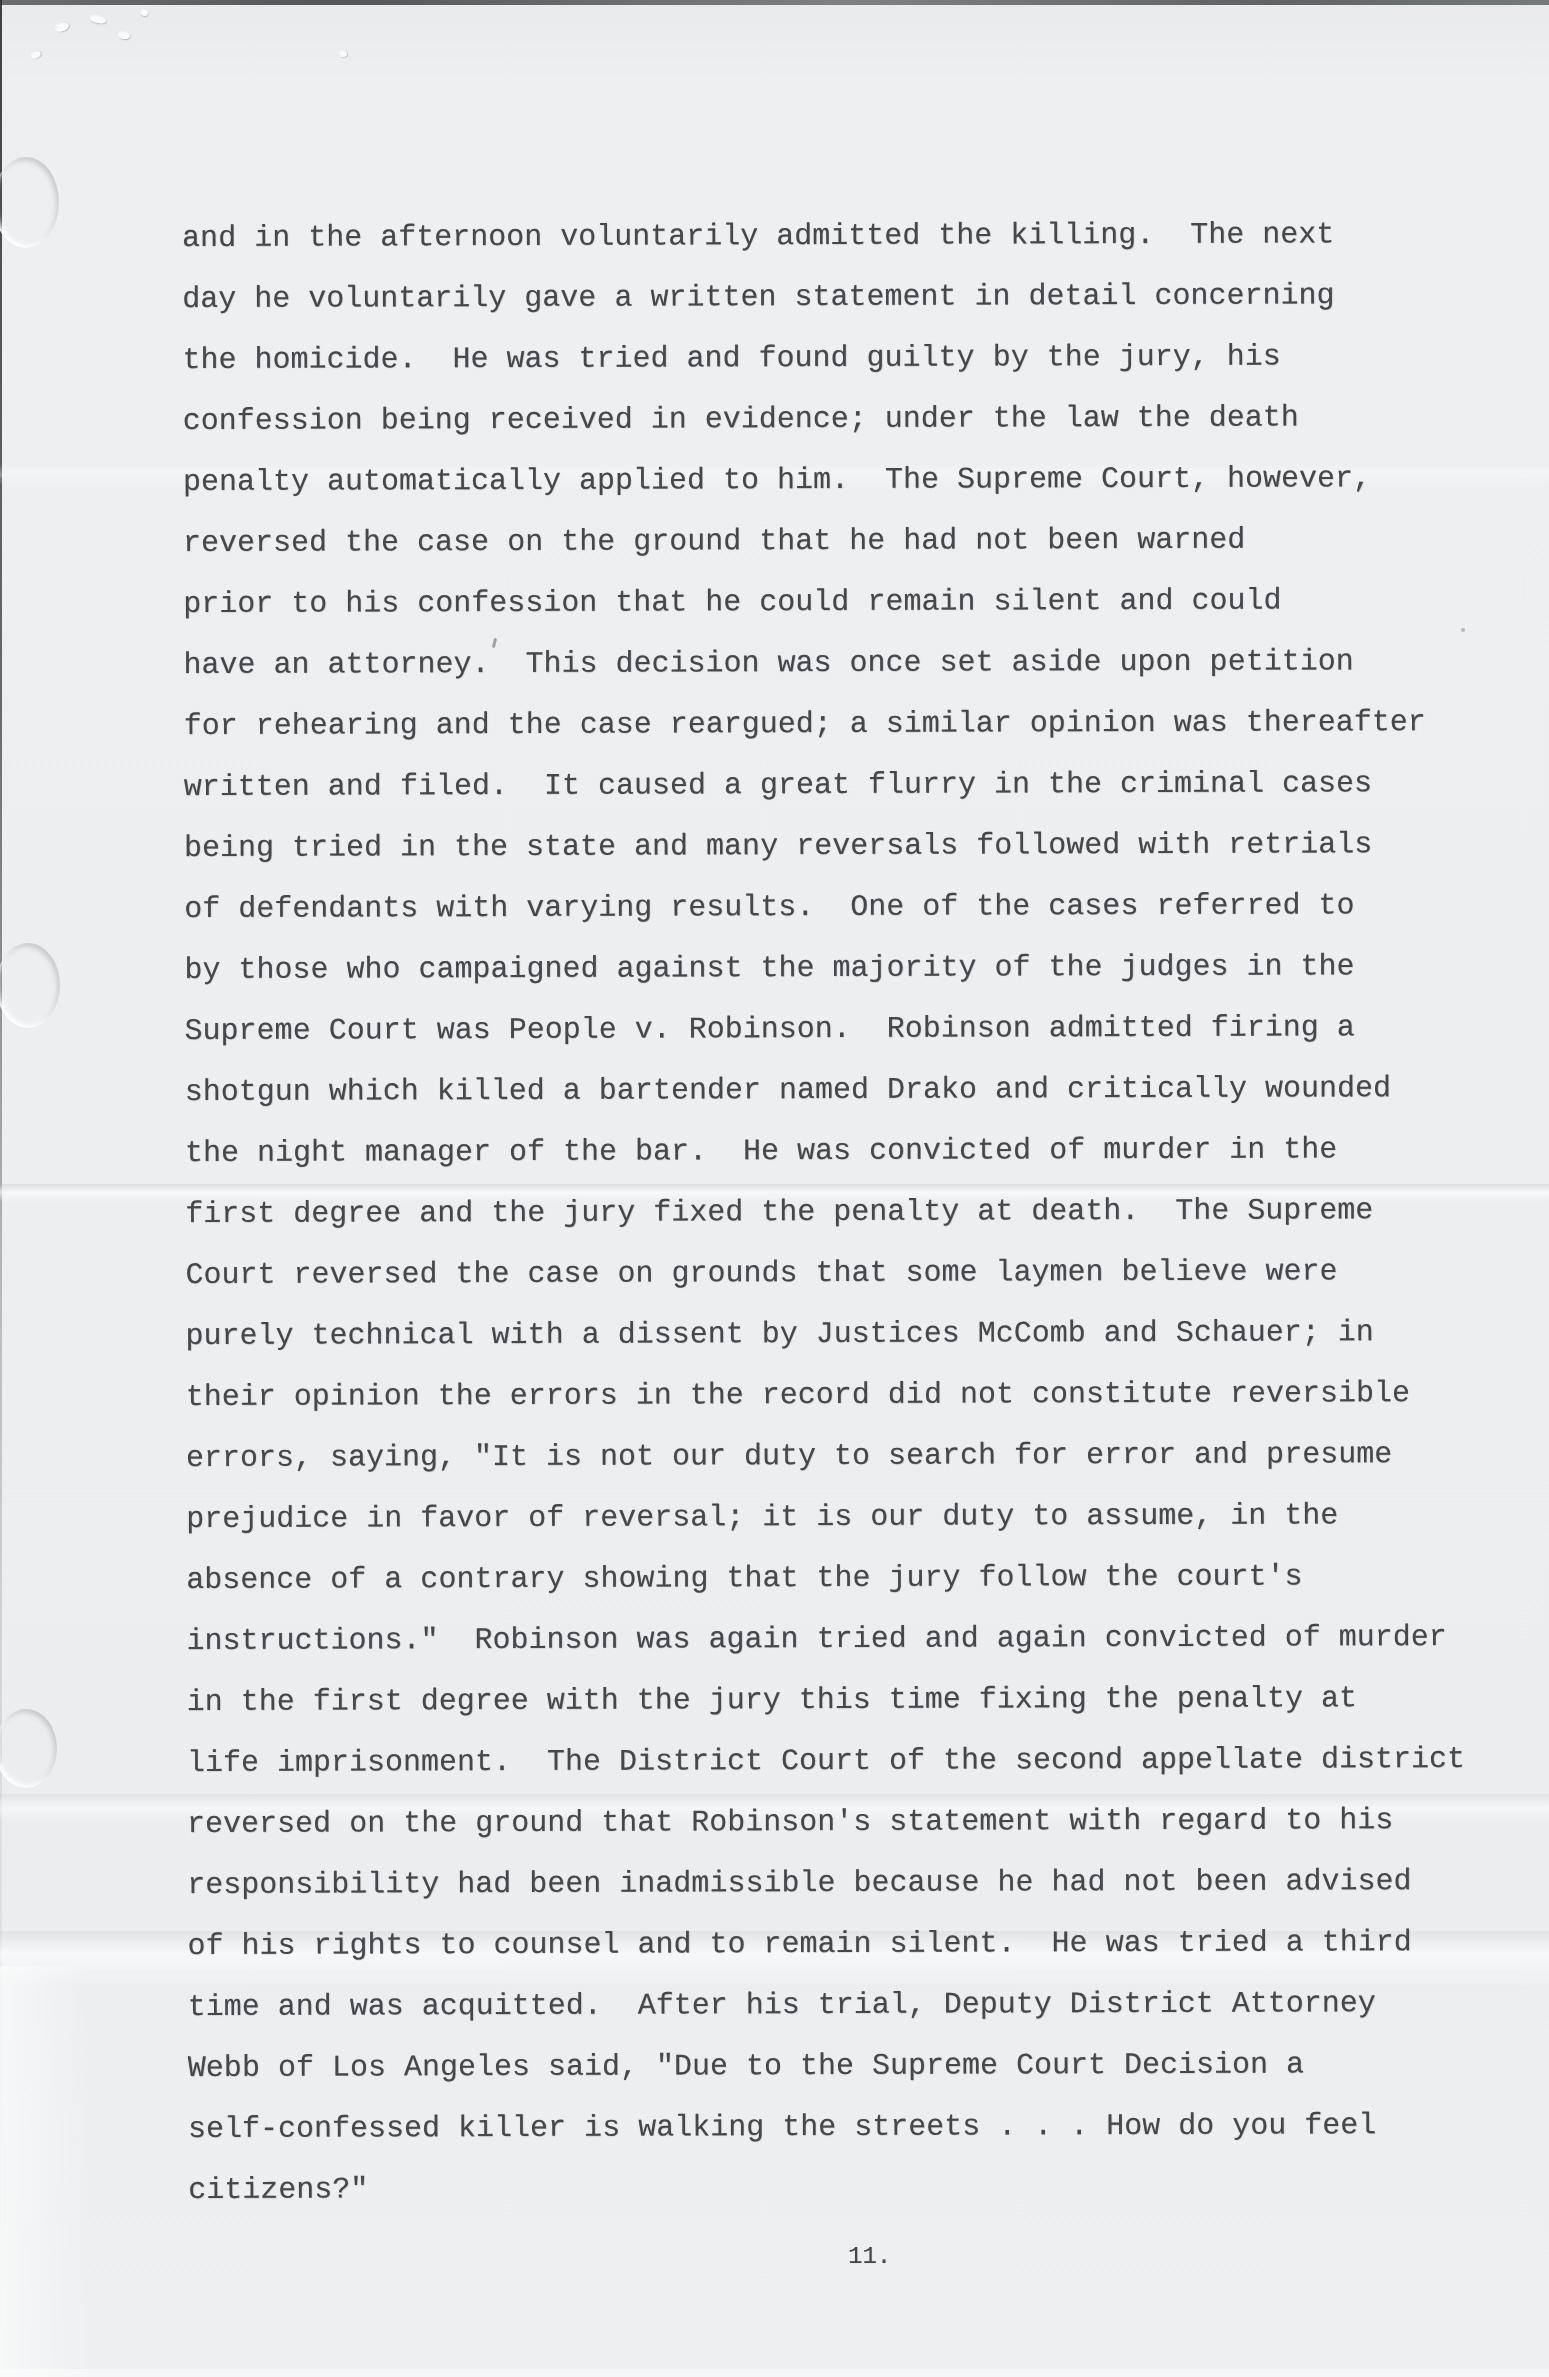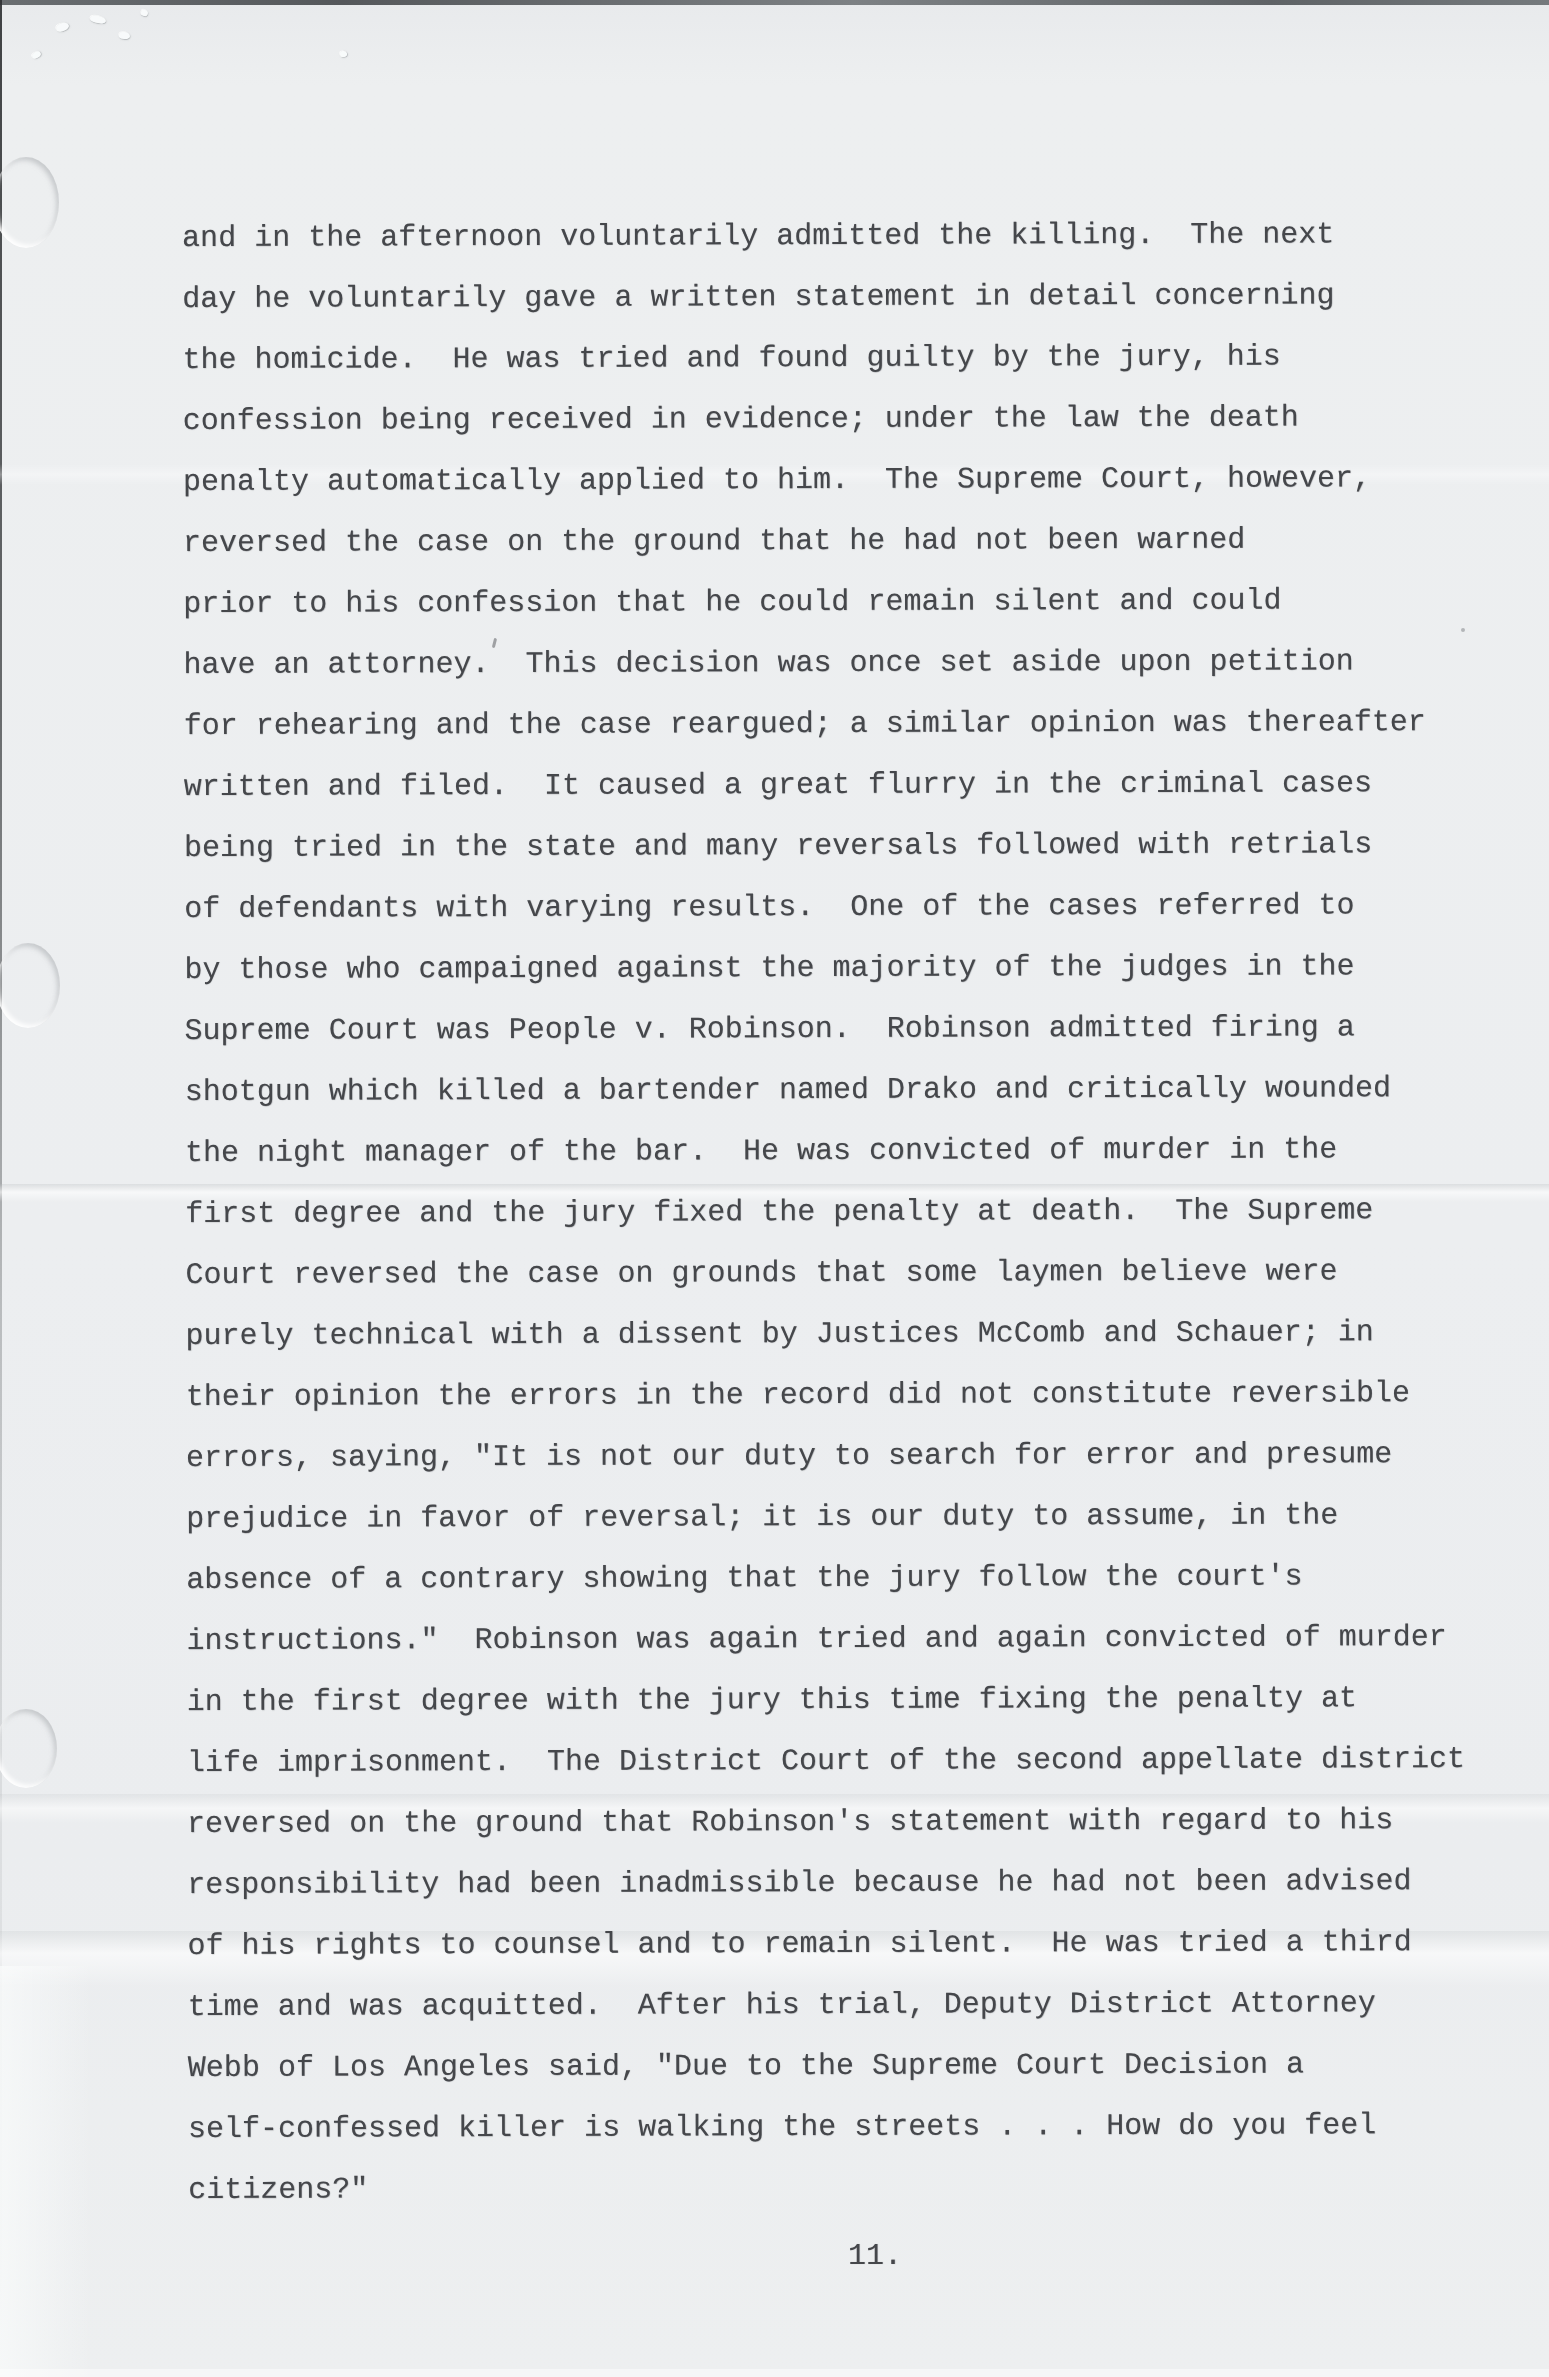--- a/index.html
+++ b/index.html
@@ -50,21 +50,21 @@
     font-size:30px;line-height:61px;letter-spacing:0;
     color:#45474b;white-space:pre;
     text-shadow:0.4px 0.4px 0.8px rgba(70,72,76,.42);
     transform:rotate(-0.18deg);transform-origin:0 0;
   }
   .tline{height:61px;}
   .u{text-decoration-thickness:3px;text-underline-offset:5.5px;
      text-decoration-color:rgba(66,68,72,.8);}
   .pageno{
     position:absolute;left:848px;top:2226px;
-    font-size:30px;line-height:61px;color:#45474b;white-space:pre;
+    font-size:24px;line-height:61px;color:#45474b;white-space:pre;
     text-shadow:0.4px 0.4px 0.8px rgba(70,72,76,.42);
   }
 </style>
 </head>
 <body>
 
 <div class="page">
   <div class="top-edge"></div>
   <div class="left-edge"></div>
   <div class="corner-light"></div>

